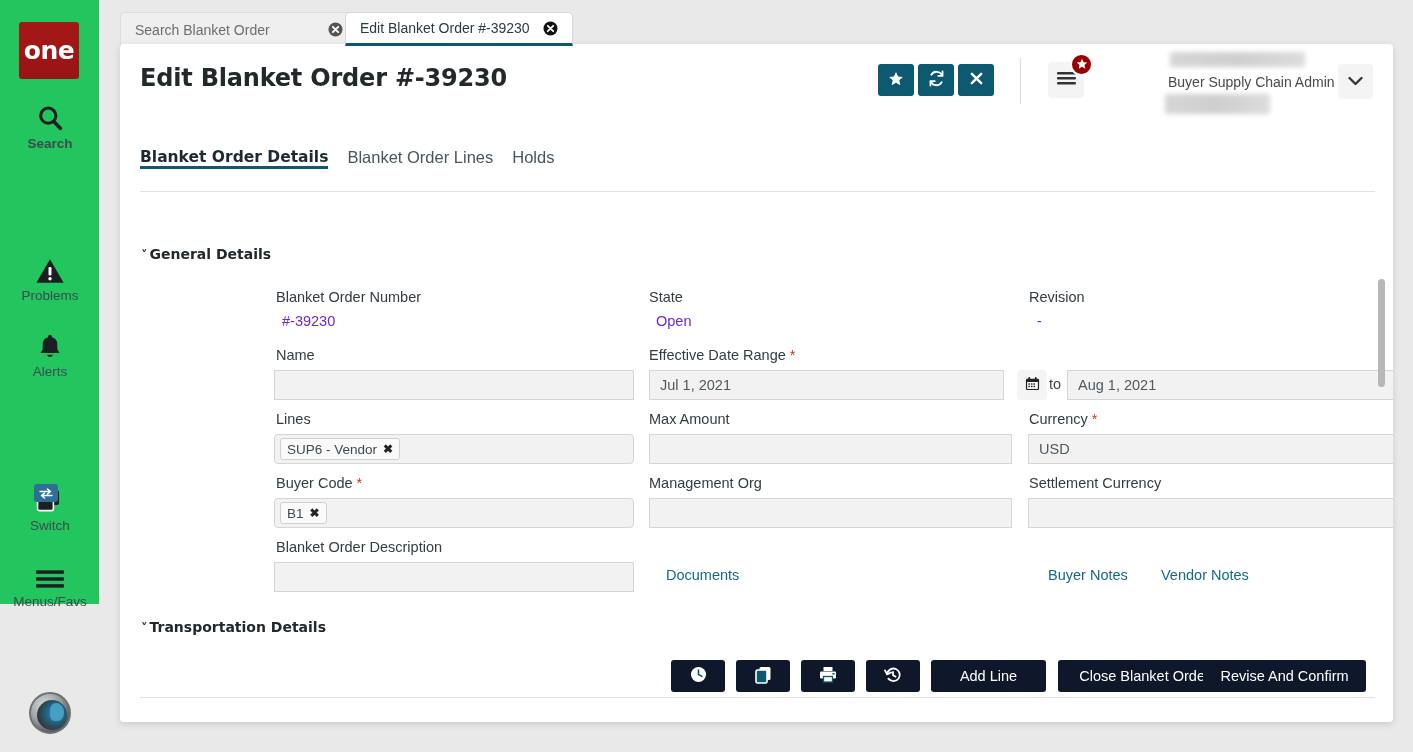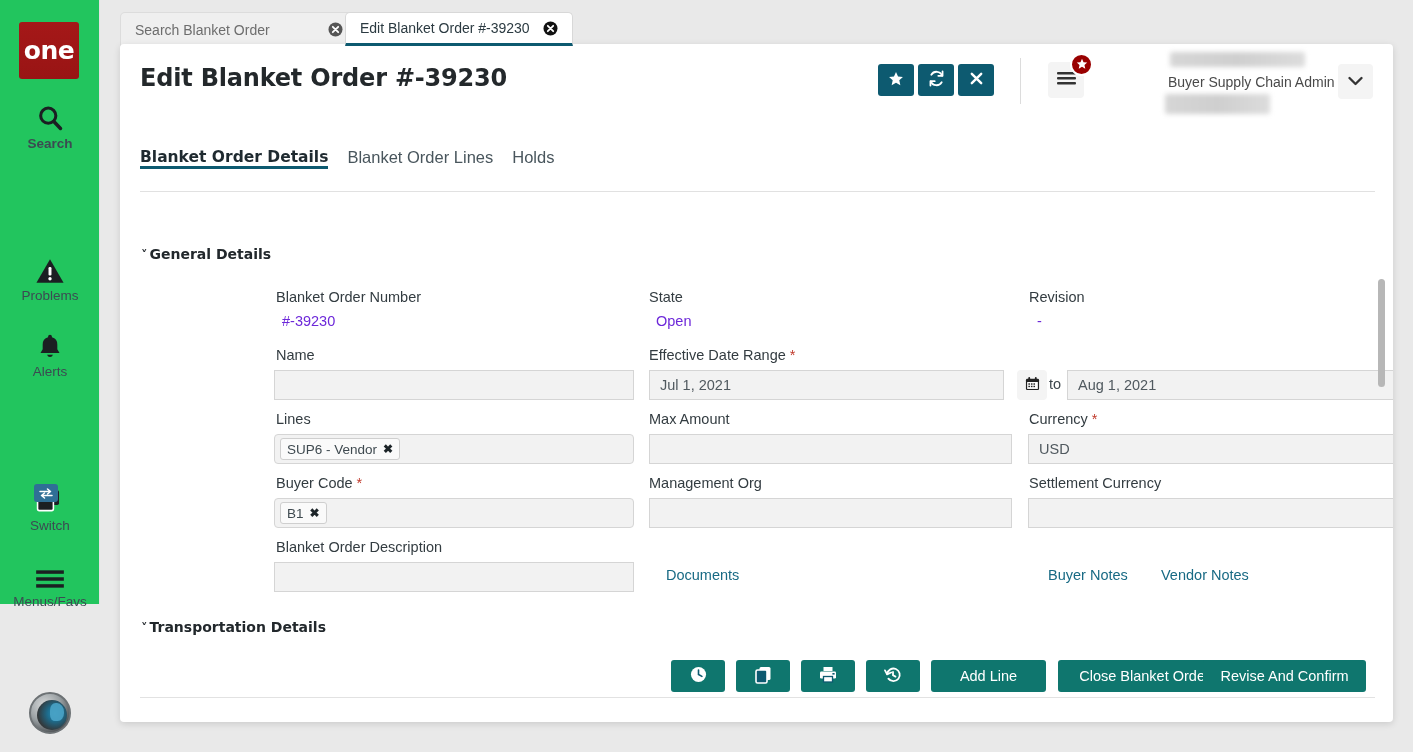--- a/index.html
+++ b/index.html
@@ -255,21 +255,21 @@
   
   #footer-bar {
     position: absolute; left: 0; bottom: 0; width: 1273px; height: 78px;
   }
   #footer-rule {
     position: absolute; left: 20px; bottom: 24px; width: 1235px; height: 1px;
     background: #e2e2e2;
   }
   .foot-btn {
     position: absolute; top: 16px; height: 32px;
-    background: #0f766e; color: #ffffff; border: none; border-radius: 3px;
+    background: #0f172a; color: #ffffff; border: none; border-radius: 3px;
     font-size: 14.5px; cursor: pointer;
     display: flex; align-items: center; justify-content: center;
     font-family: "Liberation Sans", sans-serif;
   }
   .foot-btn.icon-only { width: 54px; }
   svg { pointer-events: none; }
 </style>
 </head>
 <body>
 

